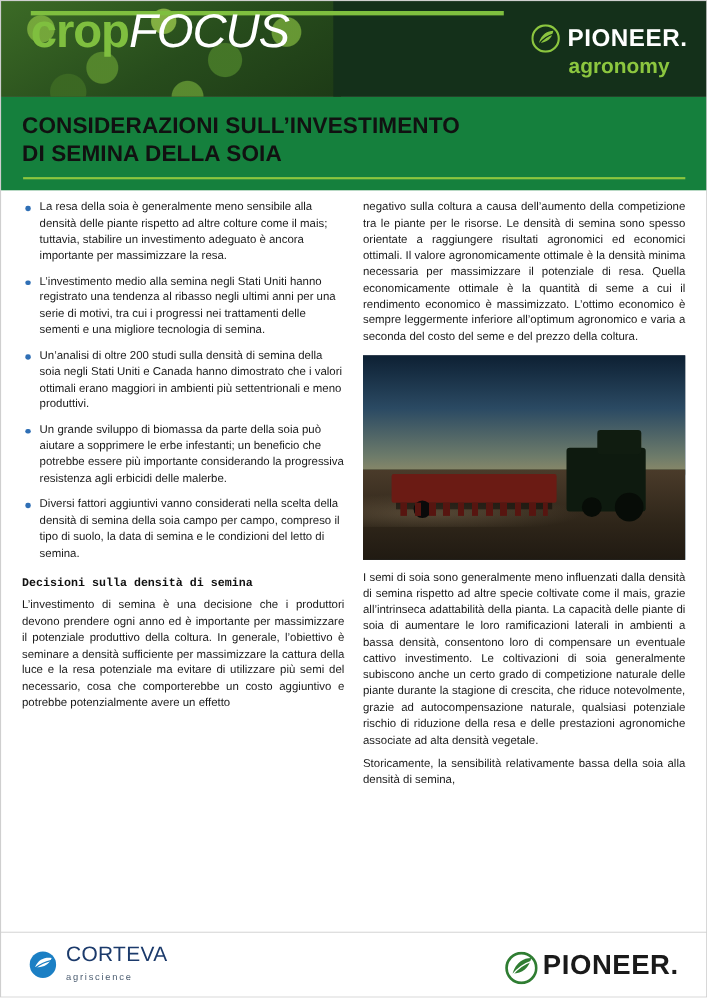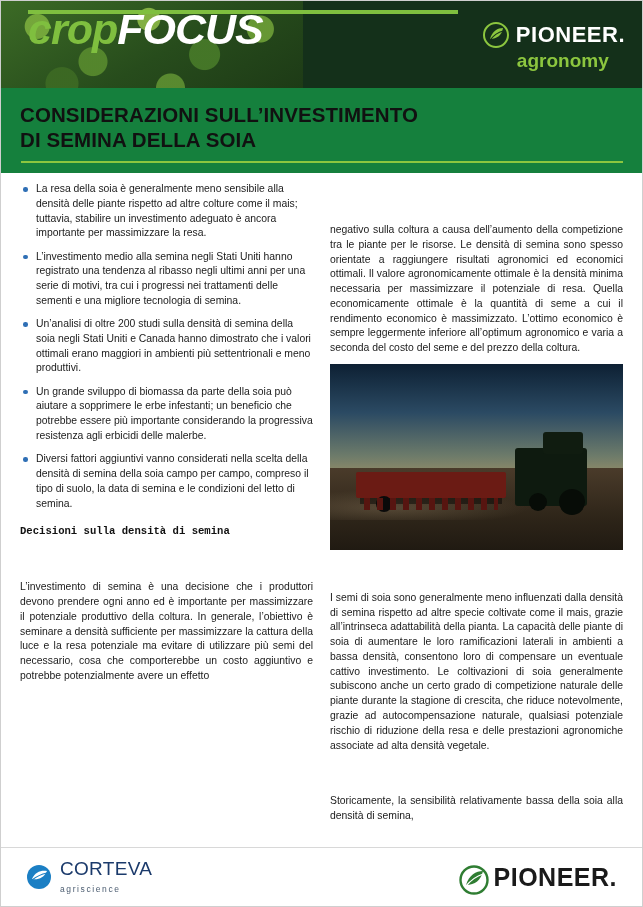--- a/index.html
+++ b/index.html
@@ -47,27 +47,26 @@
   }
   .logo-wrap {
     position: absolute;
     left: 28px; top: 8px;
     z-index: 4;
     line-height: 1;
   }
   .logo-crop {
     font-size: 43px;
     font-weight: bold;
-    font-style: italic;
     color: #7fbf3f;
     letter-spacing: -1px;
   }
   .logo-focus {
     font-size: 43px;
-    font-weight: bold;
+    font-weight: normal;
     font-style: italic;
     color: #ffffff;
     letter-spacing: -1px;
   }
   .green-rule {
     position: absolute;
     left: 28px; top: 10px;
     width: 430px; height: 4px;
     background: #7fbf3f;
     z-index: 3;
@@ -153,21 +152,21 @@
     border-radius: 50%;
     background: #2f6fb5;
   }
   .subhead {
     font-weight: bold;
     font-size: 10.6px;
     color: #111111;
     margin: 13px 0 5px 0;
     font-family: Liberation Mono, monospace;
   }
-  .col p { margin-bottom: 7px; margin-top: 41px; }
+  .col p { margin-bottom: 7px; }
 
   
   .photo {
     width: 293px;
     height: 186px;
     margin: 8px 0 10px 0;
     position: relative;
     overflow: hidden;
     background: linear-gradient(#123 0%, #24425d 100%);
   }

